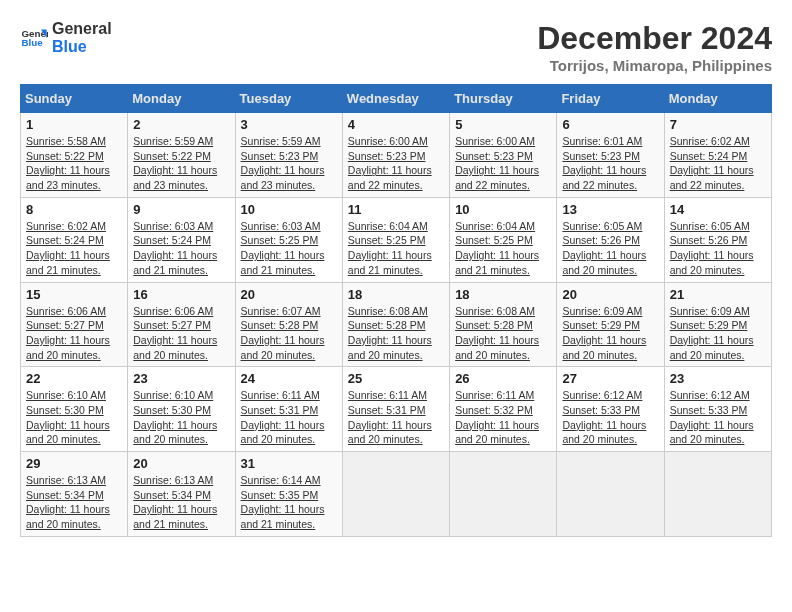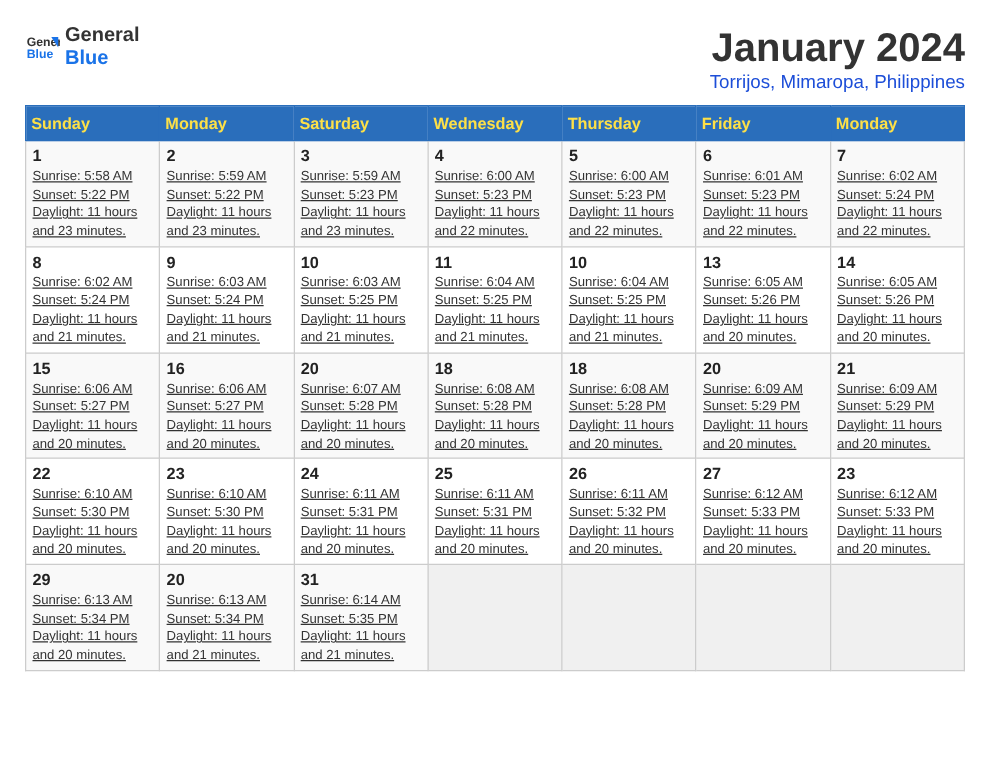--- a/index.html
+++ b/index.html
@@ -28,31 +28,31 @@
     .title-block {
       text-align: right;
     }
     .title-block h1 {
       font-size: 32px;
       font-weight: bold;
       color: #333;
     }
     .title-block h2 {
       font-size: 15px;
-      font-weight: normal;
-      color: #1d4ed8;
+      font-weight: bold;
+      color: #737373;
     }
     .calendar {
       width: 100%;
       border-collapse: collapse;
       font-size: 11px;
     }
     .calendar thead th {
       background-color: #2a6ebb;
-      color: #fde047;
+      color: #e5e5e5;
       padding: 6px 4px;
       text-align: left;
       font-size: 13px;
       font-weight: bold;
       border: 1px solid #2a6ebb;
     }
     .calendar tbody td {
       border: 1px solid #ccc;
       vertical-align: top;
       padding: 4px 5px;
@@ -92,31 +92,31 @@
       <text x="2" y="18" font-size="14" font-weight="bold" fill="#333">General</text>
       <text x="2" y="32" font-size="14" font-weight="bold" fill="#1a73e8">Blue</text>
       <polygon points="30,8 38,8 38,20" fill="#1a73e8"></polygon>
     </svg>
     <div>
       <div style="font-size:16px;font-weight:bold;color:#333;line-height:1.1">General</div>
       <div style="font-size:16px;font-weight:bold;color:#1a73e8;line-height:1.1">Blue</div>
     </div>
   </div>
   <div class="title-block">
-    <h1>January 2024</h1>
+    <h1>December 2024</h1>
     <h2>Torrijos, Mimaropa, Philippines</h2>
   </div>
 </div>
 
 <table class="calendar">
   <thead>
     <tr>
     <th>Sunday</th>
         <th>Monday</th>
-        <th>Saturday</th>
+        <th>Tuesday</th>
         <th>Wednesday</th>
         <th>Thursday</th>
         <th>Friday</th>
         <th>Monday</th>
       </tr>
   </thead>
   <tbody id="calendar-body">
   <tr>
         <td>
           <span class="day-number">1</span>

